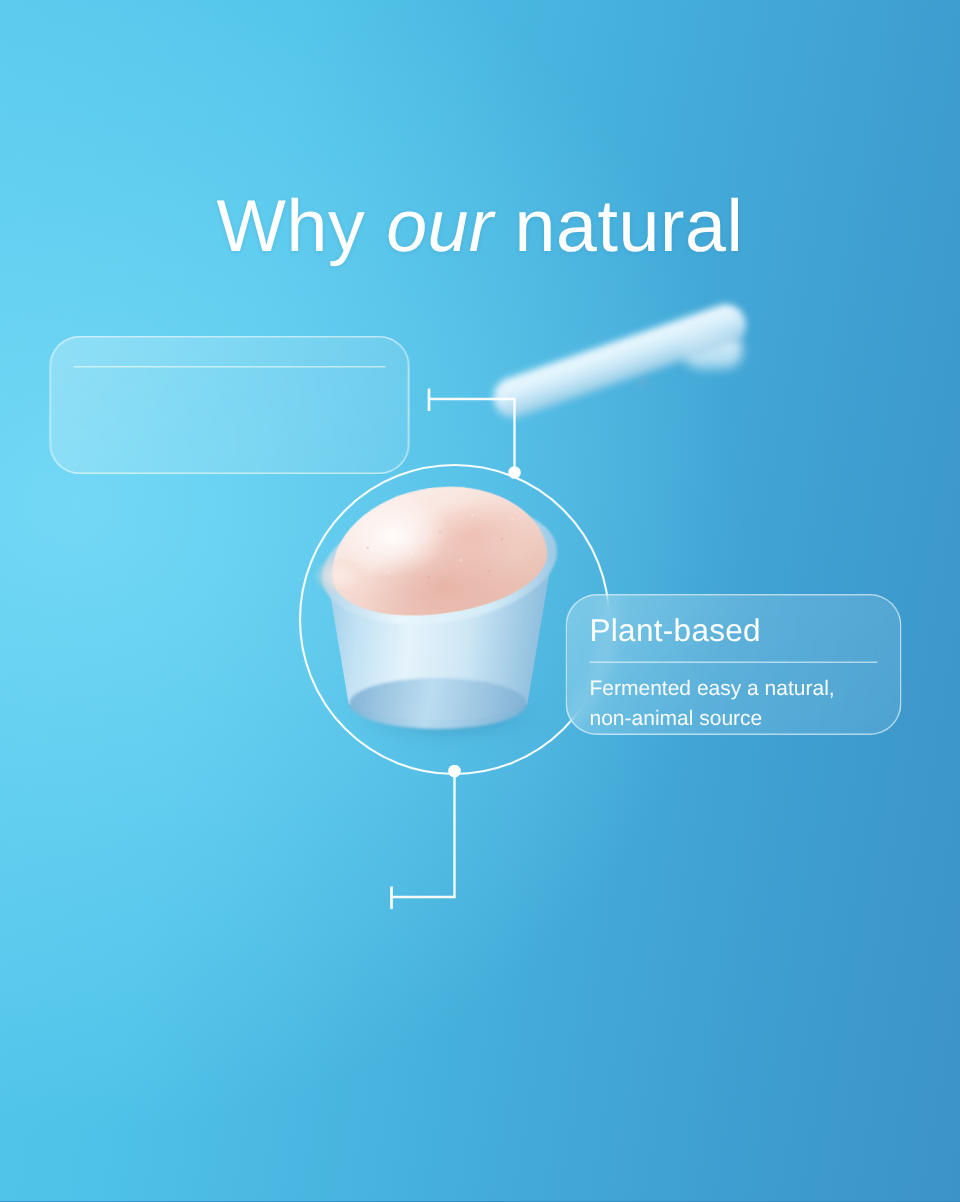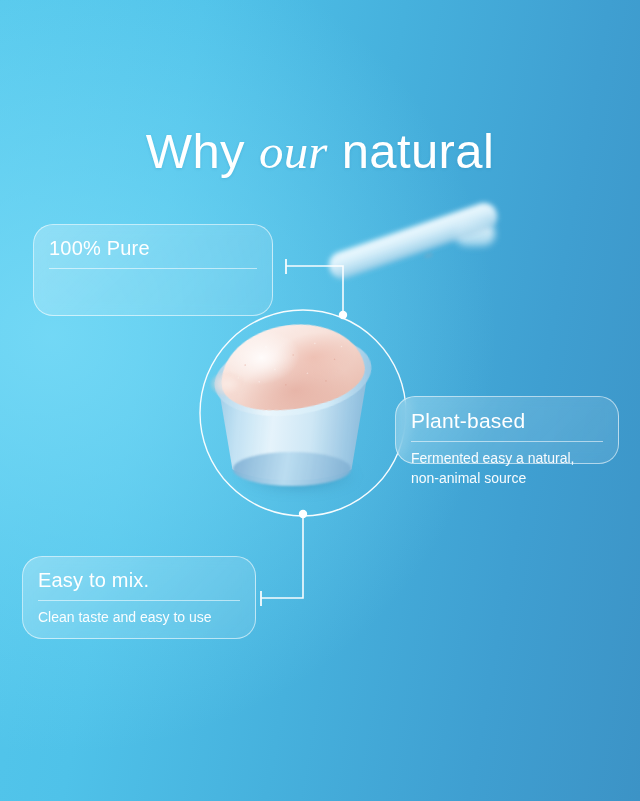--- a/index.html
+++ b/index.html
@@ -190,21 +190,21 @@
     text-align: center;
     color: #ffffff;
     font-size: 49px;
     font-weight: 300;
     letter-spacing: 0.4px;
     line-height: 1.08;
     text-shadow: 0 1px 3px rgba(30,110,155,0.18);
   }
   .headline em {
     font-style: italic;
-    font-family: Liberation Serif, serif;
+    font-family: Liberation Sans, sans-serif;
     font-weight: 400;
     letter-spacing: 0.2px;
   }
 
   
   .card {
     position: absolute;
     box-sizing: border-box;
     border-radius: 20px;
     border: 1px solid rgba(255,255,255,0.55);
@@ -231,21 +231,21 @@
     background: rgba(255,255,255,0.55);
   }
   .card-body {
     font-size: 14px;
     font-weight: 300;
     line-height: 1.42;
     color: rgba(255,255,255,0.96);
   }
 
   #card-pure      { left: 33px;  top: 224px; width: 240px; height: 92px; }
-  #card-plant     { left: 395px; top: 396px; width: 224px; height: 68px; }
+  #card-plant     { left: 377px; top: 396px; width: 224px; height: 94px; border-radius: 21px; }
   #card-easy      { left: 22px;  top: 556px; width: 234px; height: 83px; }
 
   #card-plant .card-title { font-size: 21px; }
   #card-easy  .card-body  { font-size: 14px; }
 </style>
 </head>
 <body>
 
 <div id="poster">
 
@@ -276,29 +276,23 @@
       <path d="M 261 591 L 261 606" stroke-width="1.8"></path>
     </g>
     <circle cx="303" cy="514" r="4.2" fill="#ffffff"></circle>
   </svg>
 
   <h1 class="headline">
     <span>Why </span><em>our</em><span> natural</span>
   </h1>
 
   <div class="card" id="card-pure">
-    <div class="card-title">100% Pure</div>
     <div class="card-divider"></div>
   </div>
 
   <div class="card" id="card-plant">
     <div class="card-title">Plant-based</div>
     <div class="card-divider"></div>
     <div class="card-body">Fermented easy a natural, non-animal source</div>
   </div>
 
-  <div class="card" id="card-easy">
-    <div class="card-title">Easy to mix.</div>
-    <div class="card-divider"></div>
-    <div class="card-body">Clean taste and easy to use</div>
-  </div>
 
 </div>
 
 </body></html>

